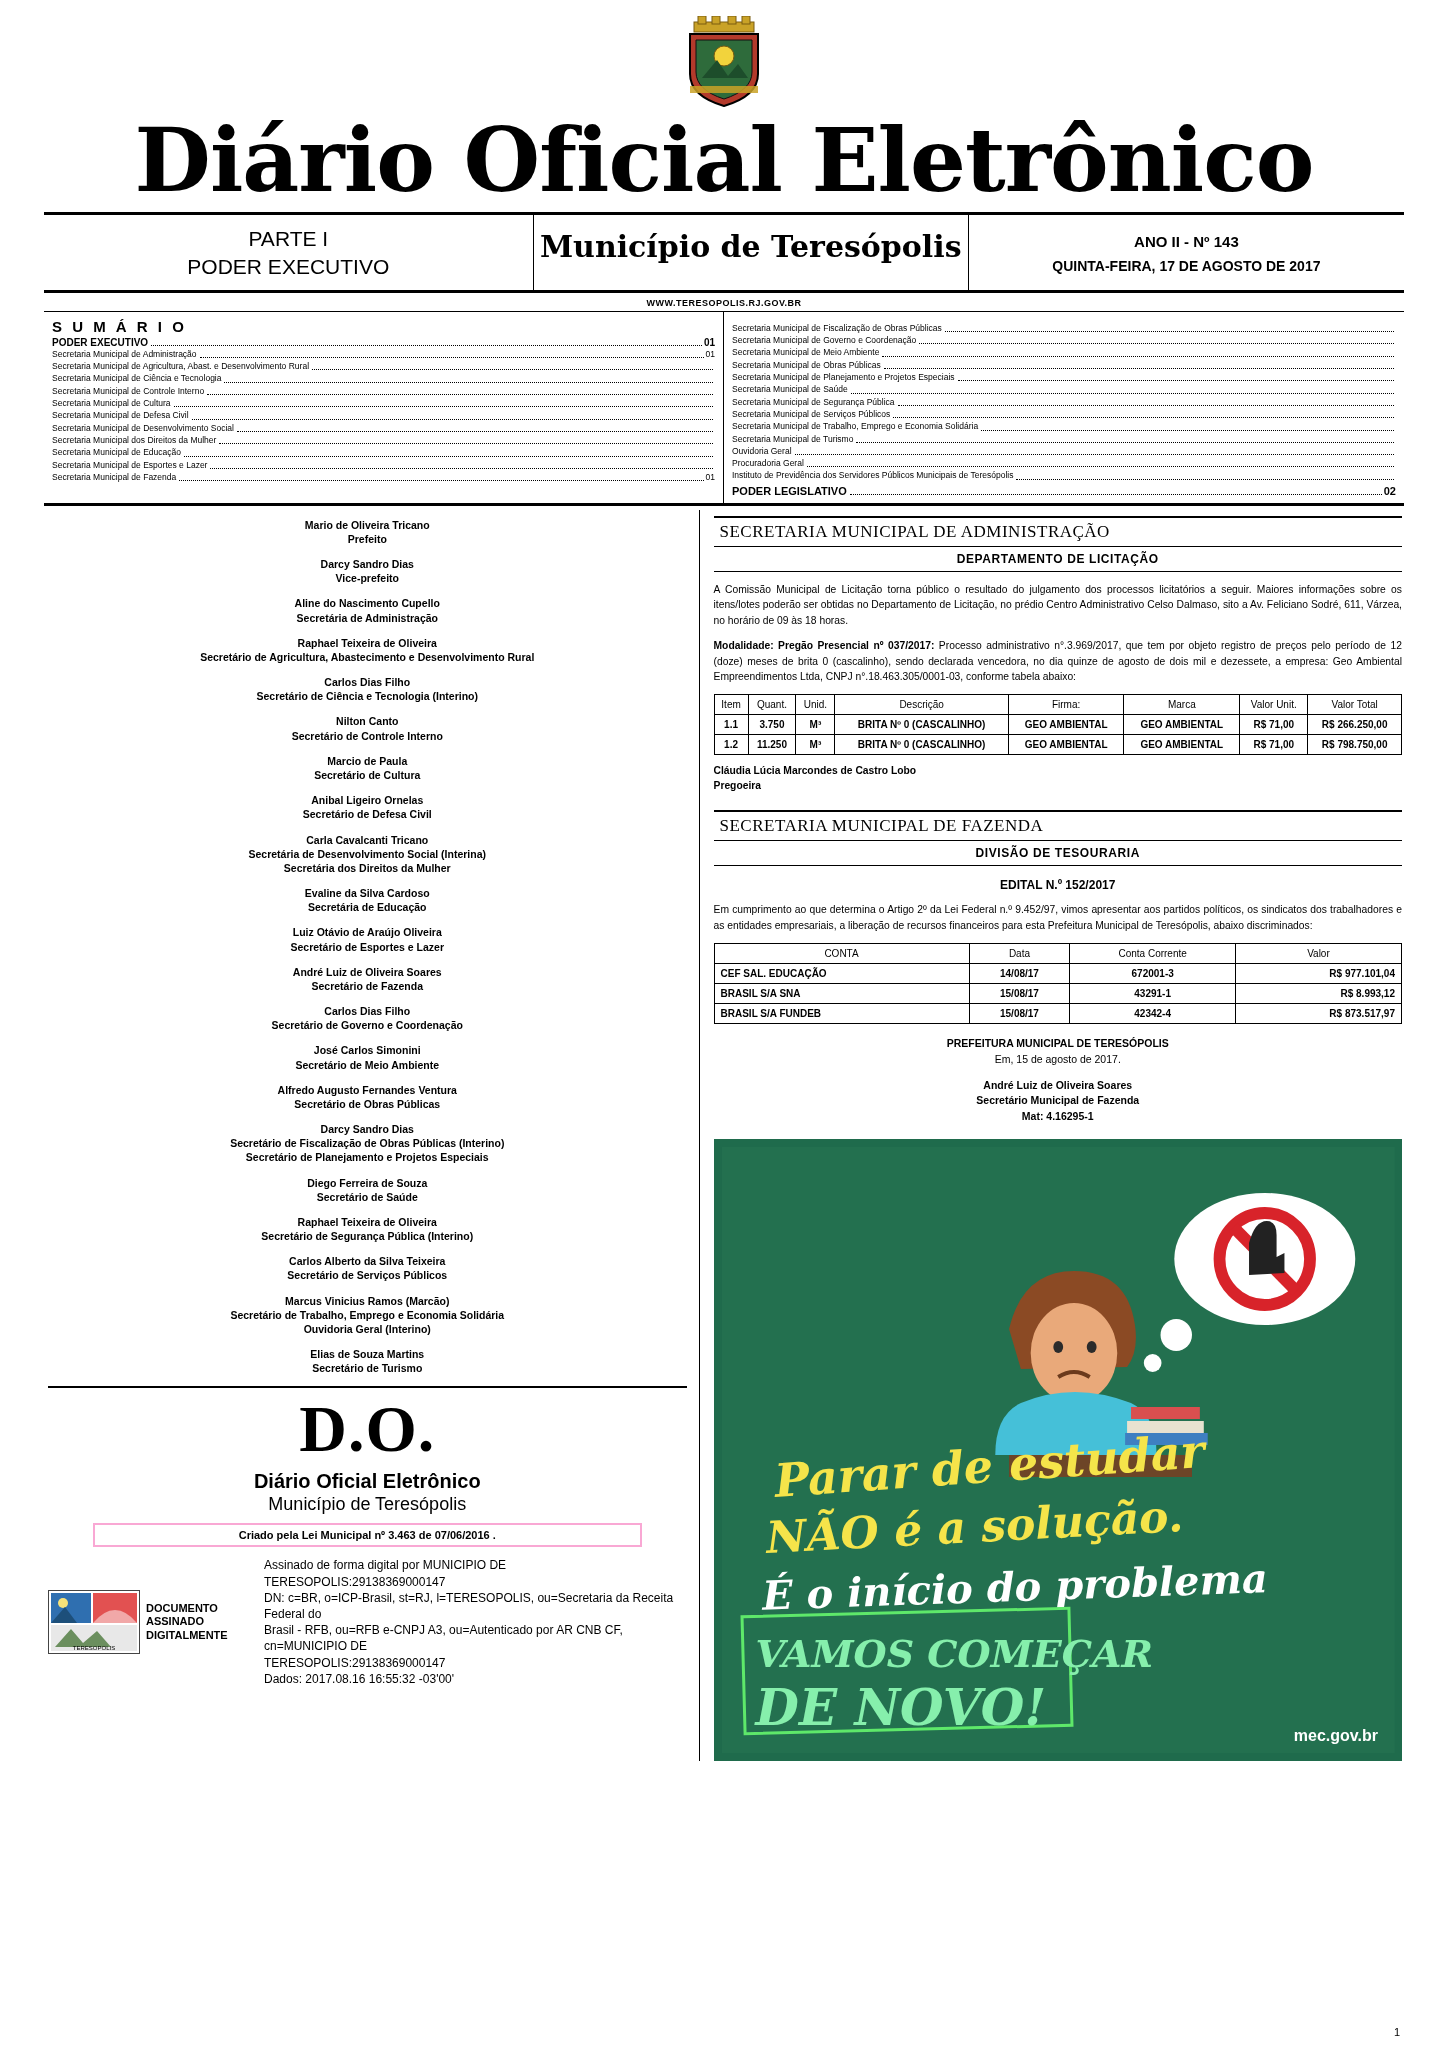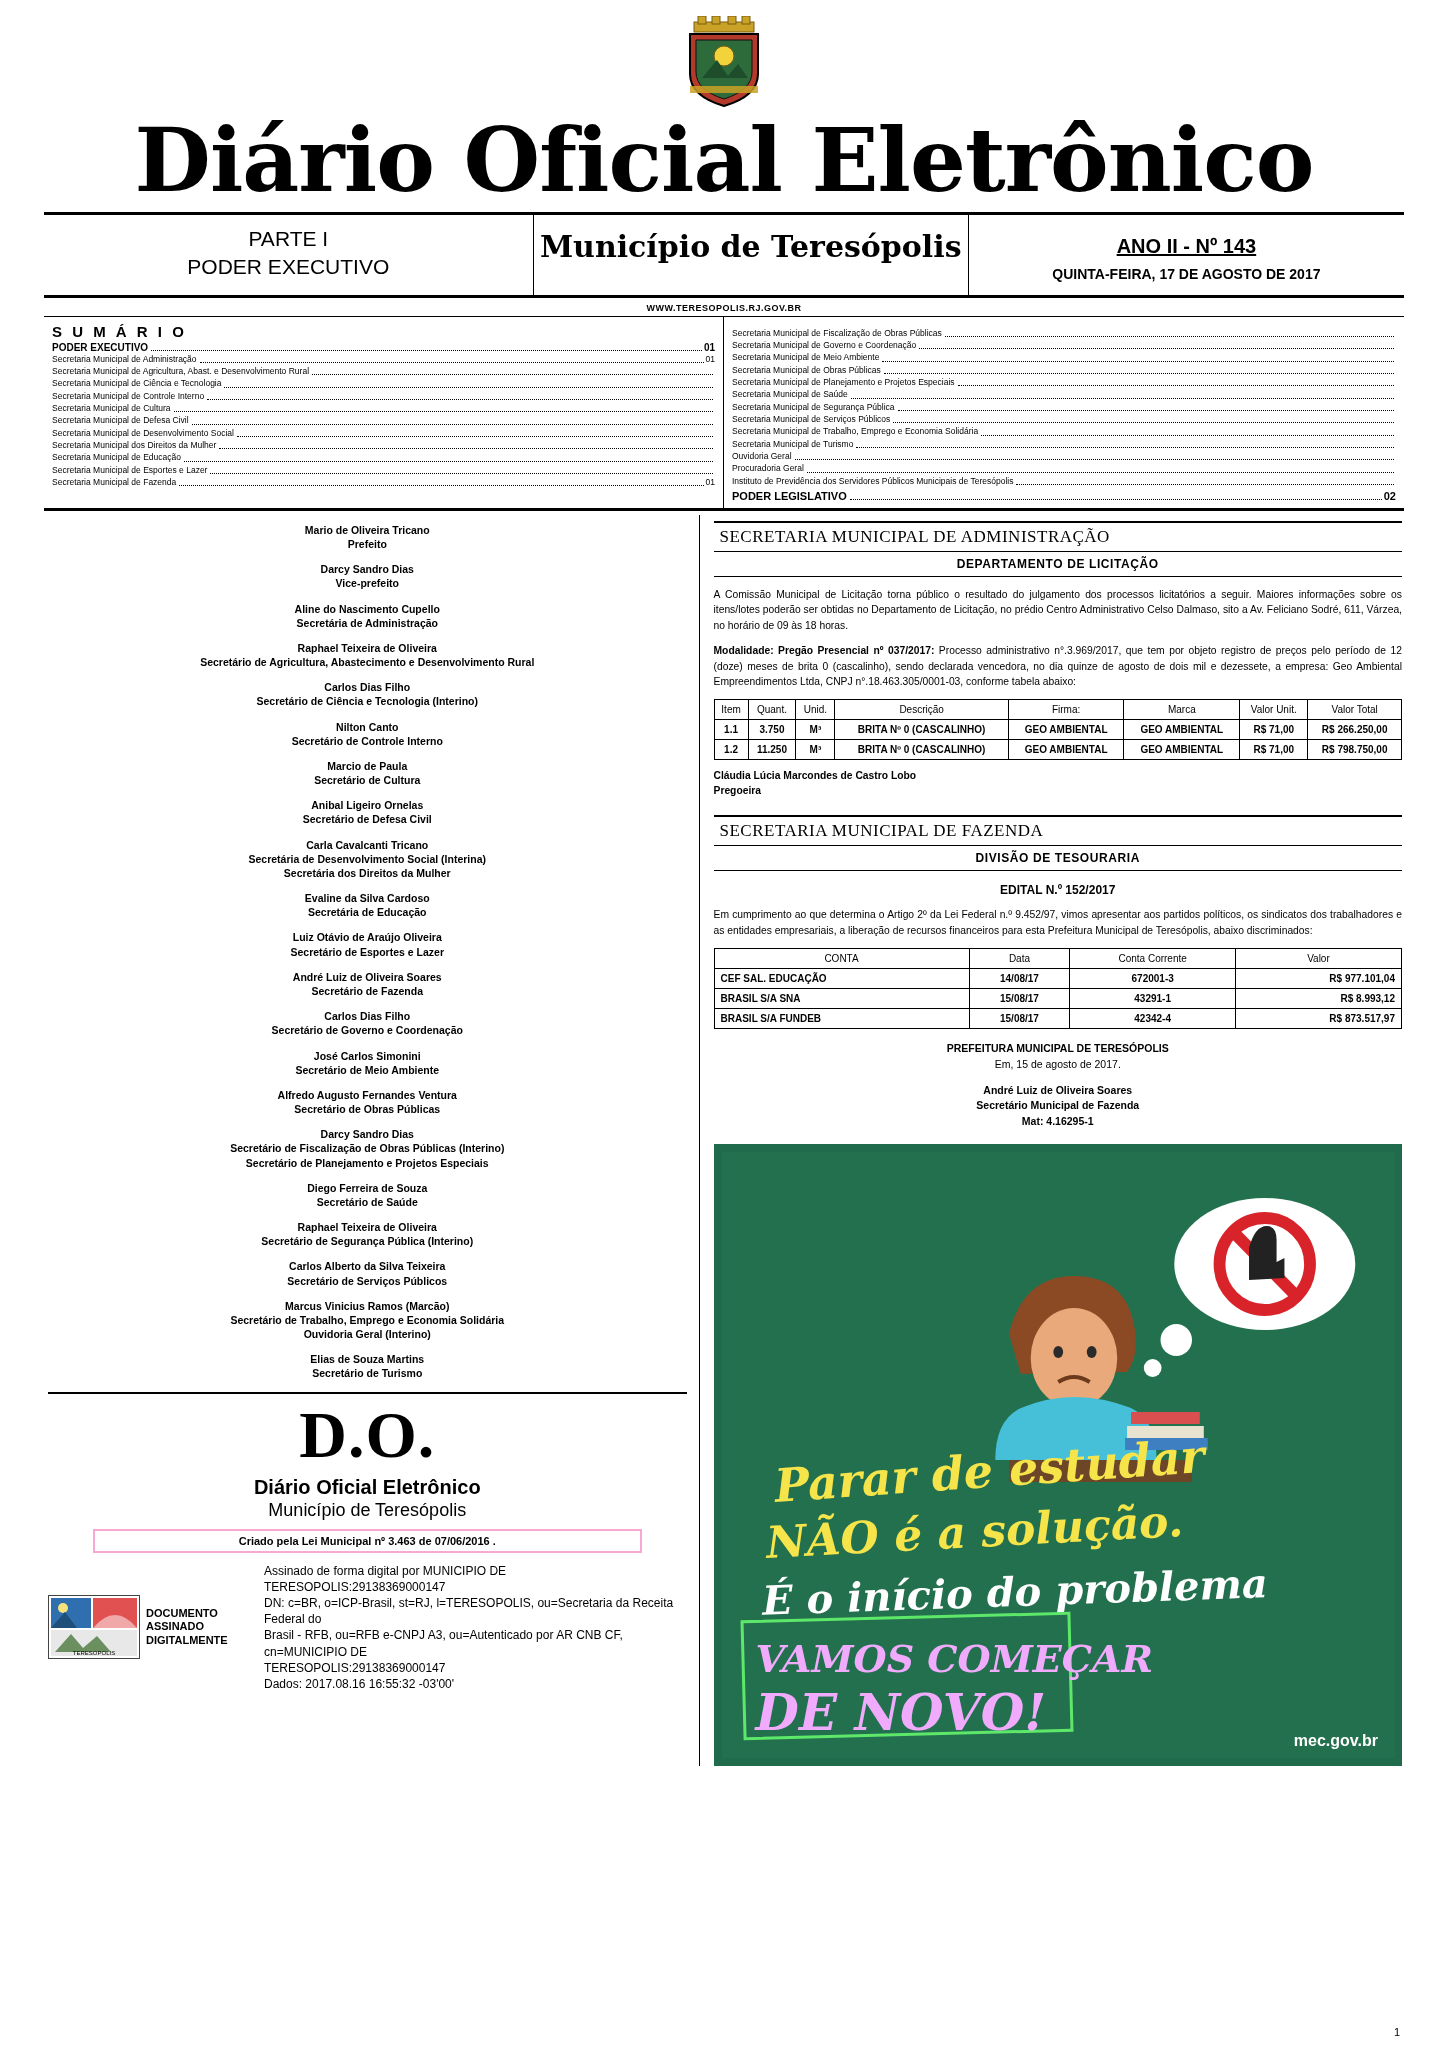--- a/index.html
+++ b/index.html
@@ -53,21 +53,21 @@
     border-right: 1px solid #000;
   }
   .head-right {
     width: 32%;
     text-align:center;
     padding: 14px 0 8px 0;
     font-size: 14px;
     line-height: 1.7;
     font-weight: bold;
   }
-  .head-right .ano { font-size: 20px; text-decoration: underline; }
+  .head-right .ano { font-size: 15px; }
 
   .site-strip {
     text-align:center;
     font-size: 9px;
     letter-spacing: .5px;
     padding: 5px 0 3px 0;
     position: relative;
     font-weight: bold;
   }
 
@@ -176,21 +176,21 @@
   .ad-inner { position:absolute; inset:0; }
   .ad-line1, .ad-line2, .ad-line3 {
     position:absolute; color:#f5e44a;
     font-family: "DejaVu Serif", serif; font-style: italic; font-weight: bold;
   }
   .ad-line1 { left: 60px; top: 300px; font-size: 46px; transform: rotate(-4deg); }
   .ad-line2 { left: 52px; top: 362px; font-size: 44px; transform: rotate(-3deg); }
   .ad-line3 { left: 48px; top: 424px; font-size: 40px; color:#fff; transform: rotate(-2deg); }
   .ad-cta {
     position:absolute; left: 42px; top: 492px;
-    color: #f0abfc; font-family: "DejaVu Serif", serif; font-style: italic; font-weight: bold;
+    color: #86efac; font-family: "DejaVu Serif", serif; font-style: italic; font-weight: bold;
   }
   .ad-cta .c1 { font-size: 38px; }
   .ad-cta .c2 { font-size: 50px; display:block; margin-top: 2px; }
   .ad-box {
     position:absolute; left: 28px; top: 472px; width: 330px; height: 120px;
     border: 3px solid #5ee86a; transform: rotate(-1.5deg);
   }
   .ad-mec { position:absolute; right: 24px; bottom: 16px; color:#fff; font-size: 16px; font-weight:bold; }
   .page-num { position:absolute; right: 48px; bottom: 10px; font-size: 11px; }
 </style>

